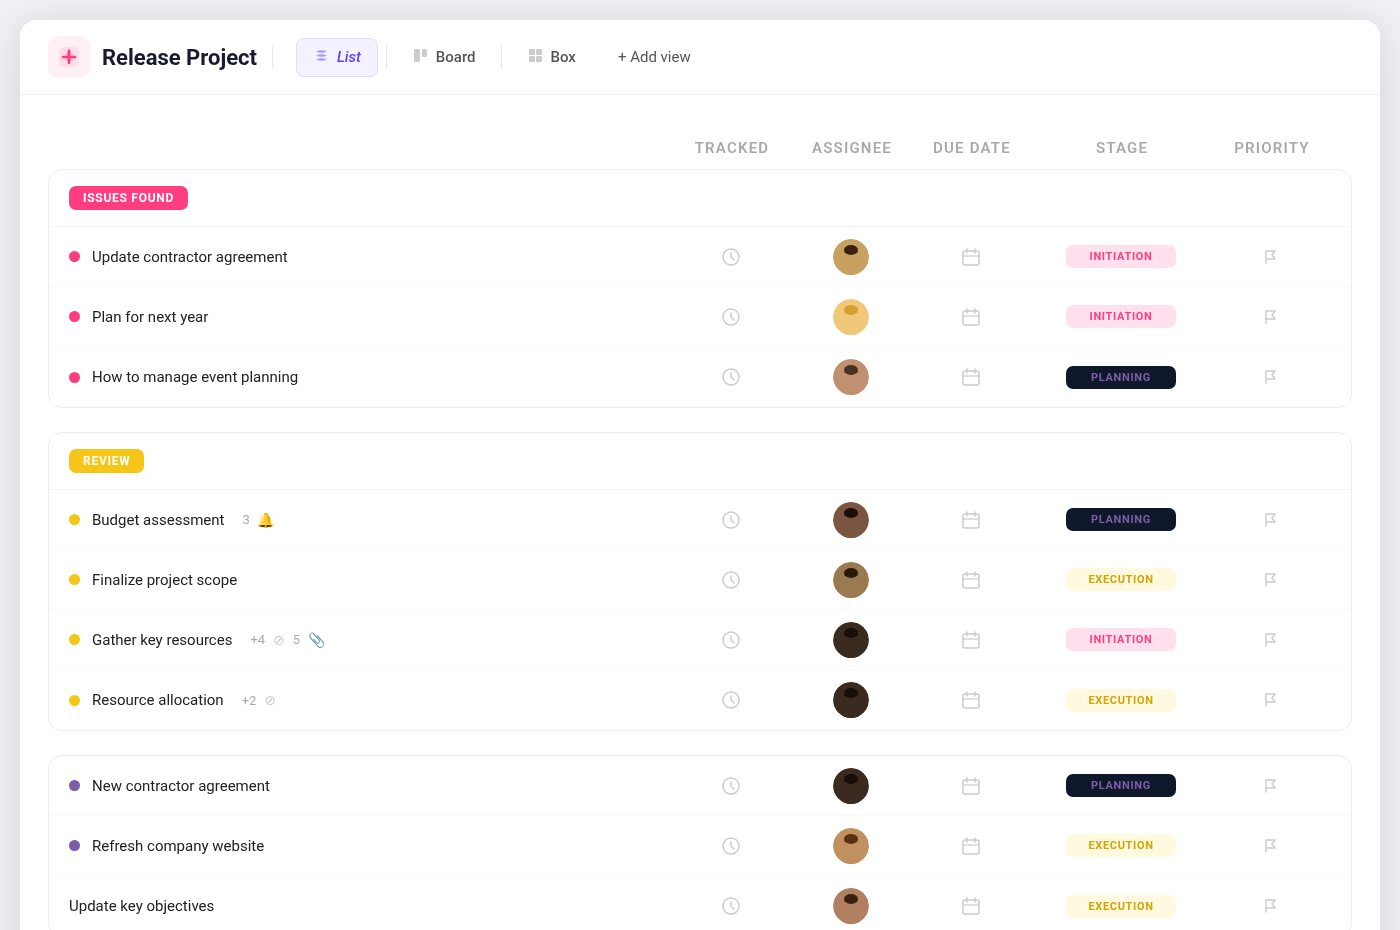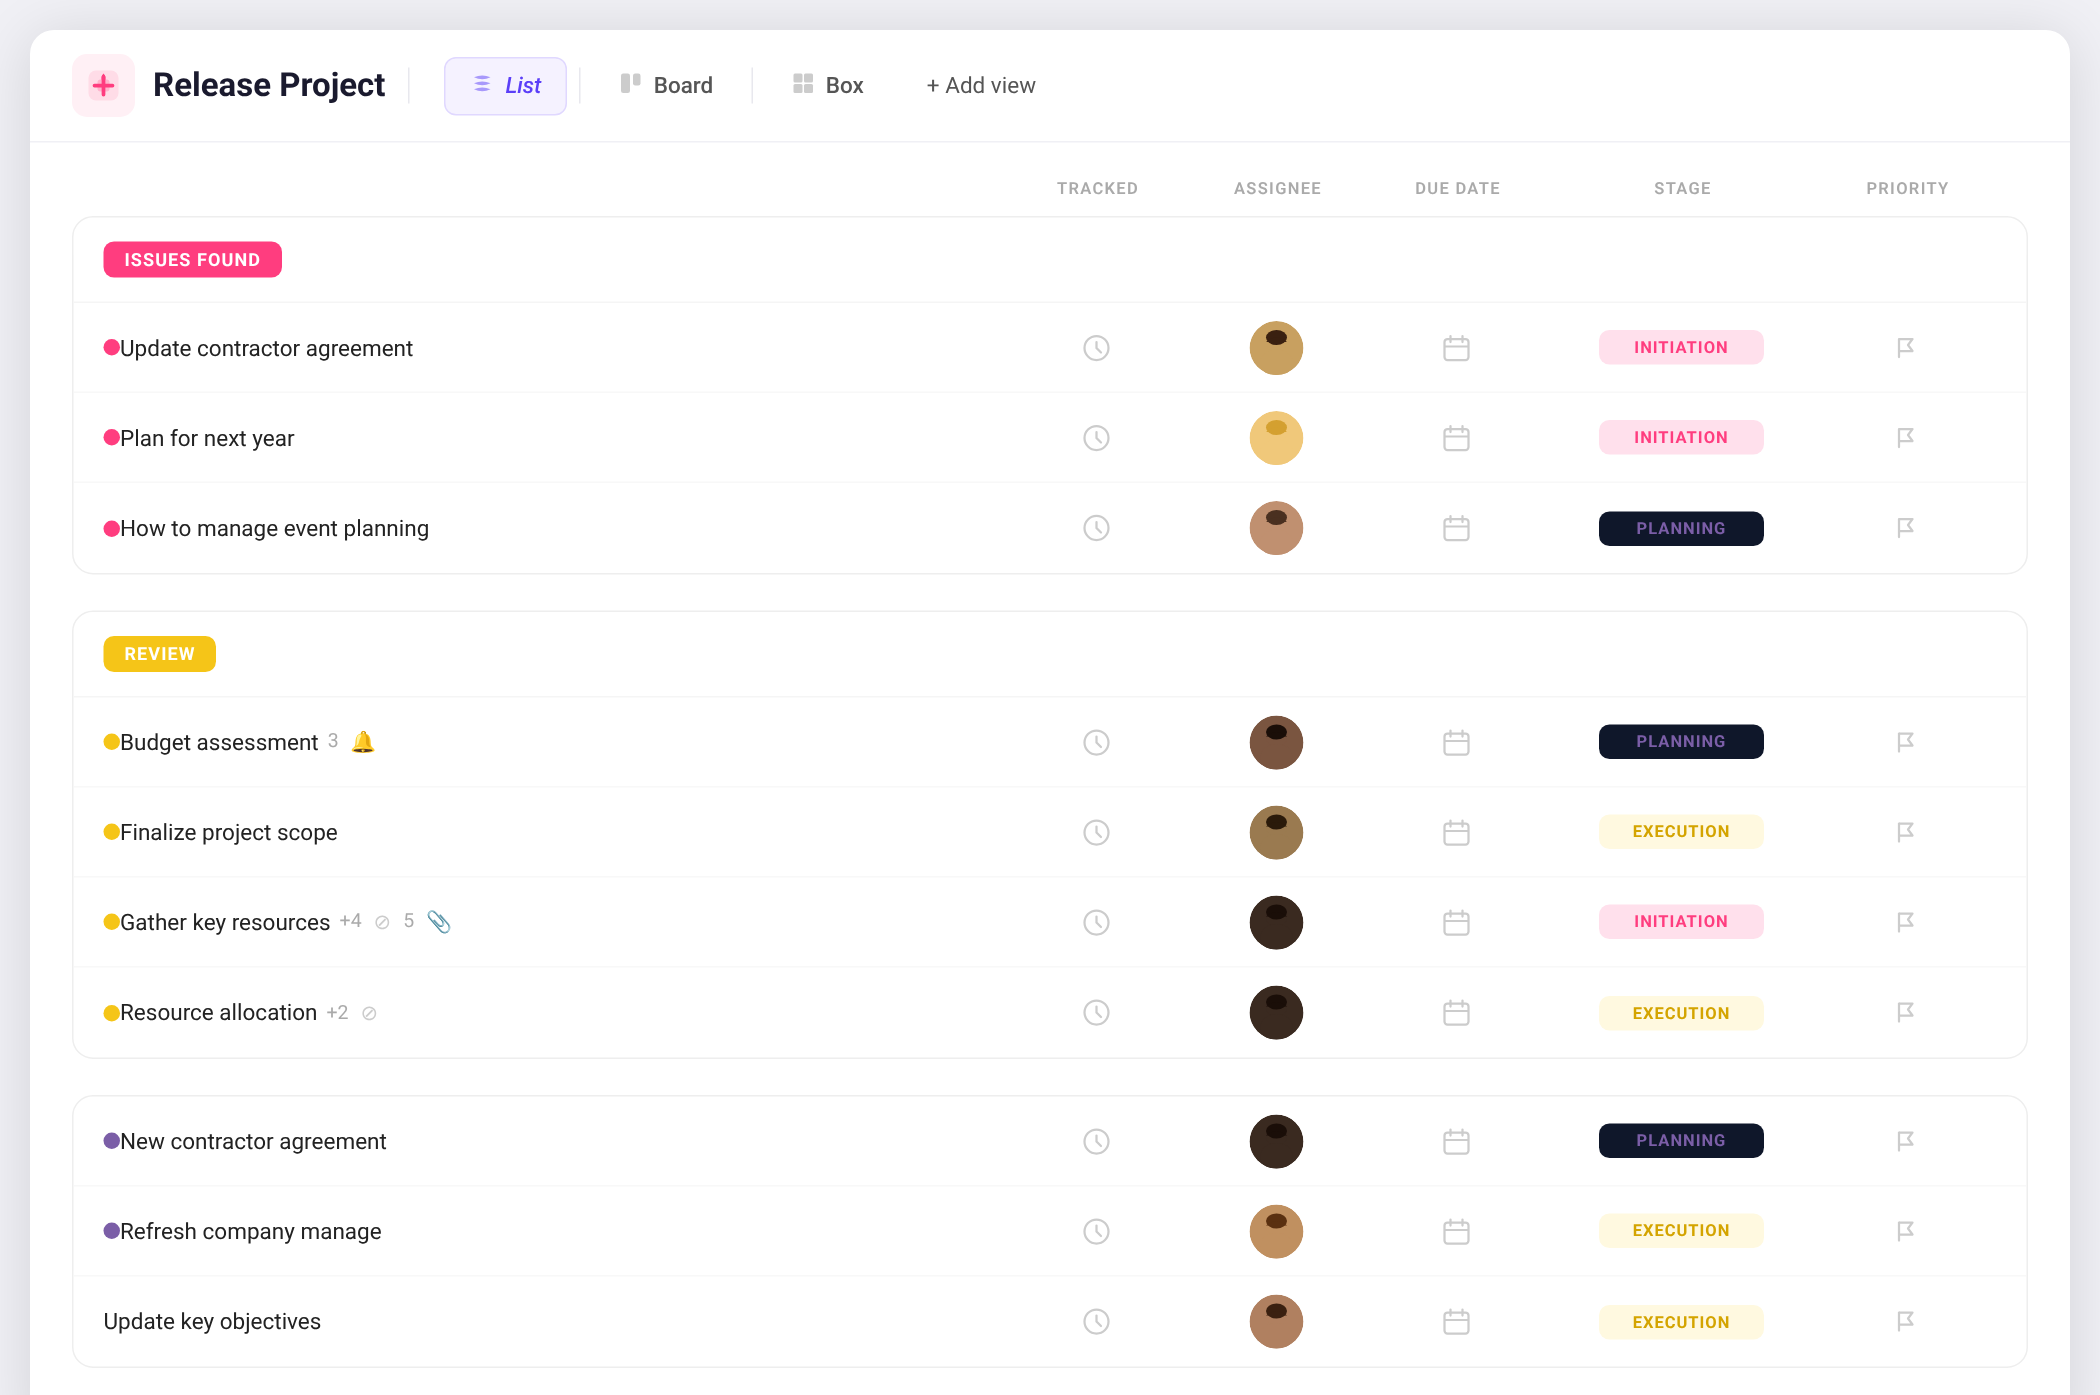--- a/index.html
+++ b/index.html
@@ -95,25 +95,26 @@
       padding: 24px 28px;
     }
     
     .col-headers {
       display: grid;
       grid-template-columns: 1fr 120px 120px 120px 180px 120px;
       padding: 0 20px 8px 20px;
       margin-bottom: 4px;
     }
     .col-header {
-      font-size: 11px;
+      font-size: 15px;
       font-weight: 600;
       color: #aaa;
       letter-spacing: 0.08em;
       text-transform: uppercase;
+      margin-top: 20px;
     }
     .col-header.center { text-align: center; }
     
     .group-section {
       background: #fff;
       border-radius: 14px;
       border: 1px solid #eee;
       margin-bottom: 24px;
       overflow: hidden;
     }
@@ -142,20 +143,21 @@
       padding: 0 20px;
       height: 60px;
       border-bottom: 1px solid #f8f8f8;
       cursor: pointer;
       transition: background 0.12s;
     }
     .task-row:last-child { border-bottom: none; }
     .task-name-cell {
       display: flex;
       align-items: center;
+      gap: 12px;
     }
     .task-dot {
       width: 11px;
       height: 11px;
       border-radius: 50%;
       flex-shrink: 0;
     }
     .dot-red { background: #ff3d7f; }
     .dot-yellow { background: #f5c518; }
     .dot-purple { background: #7b5ea7; }
@@ -618,21 +620,21 @@
           <svg width="18" height="18" viewBox="0 0 18 18" fill="none">
             <path d="M4 3 L4 15" stroke="#ccc" stroke-width="1.5" stroke-linecap="round"></path>
             <path d="M4 3 L13 3 L10 7 L13 11 L4 11" fill="none" stroke="#ccc" stroke-width="1.5" stroke-linejoin="round"></path>
           </svg>
         </div>
       </div>
 
       <div class="task-row">
         <div class="task-name-cell">
           <div class="task-dot dot-purple"></div>
-          <span class="task-name">Refresh company manage</span>
+          <span class="task-name">Refresh company website</span>
           <div class="task-meta"></div>
         </div>
         <div class="cell-center">
           <svg width="20" height="20" viewBox="0 0 20 20" fill="none">
             <circle cx="10" cy="10" r="8" stroke="#ccc" stroke-width="1.5" fill="none"></circle>
             <path d="M10 6 L10 10 L13 13" stroke="#ccc" stroke-width="1.5" stroke-linecap="round"></path>
           </svg>
         </div>
         <div class="cell-center">
           <svg width="36" height="36" viewBox="0 0 36 36" class="avatar-svg">

